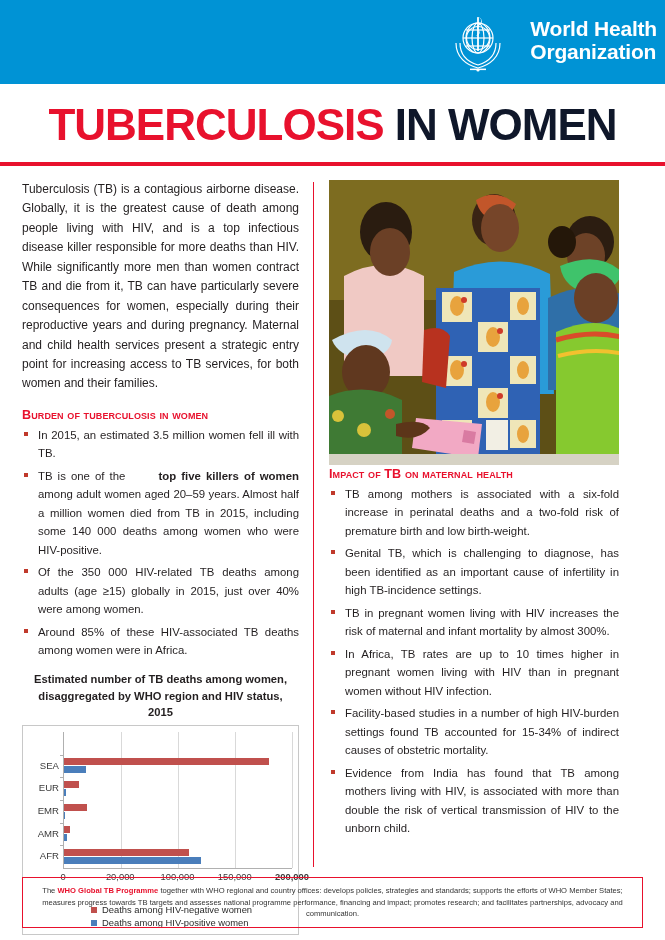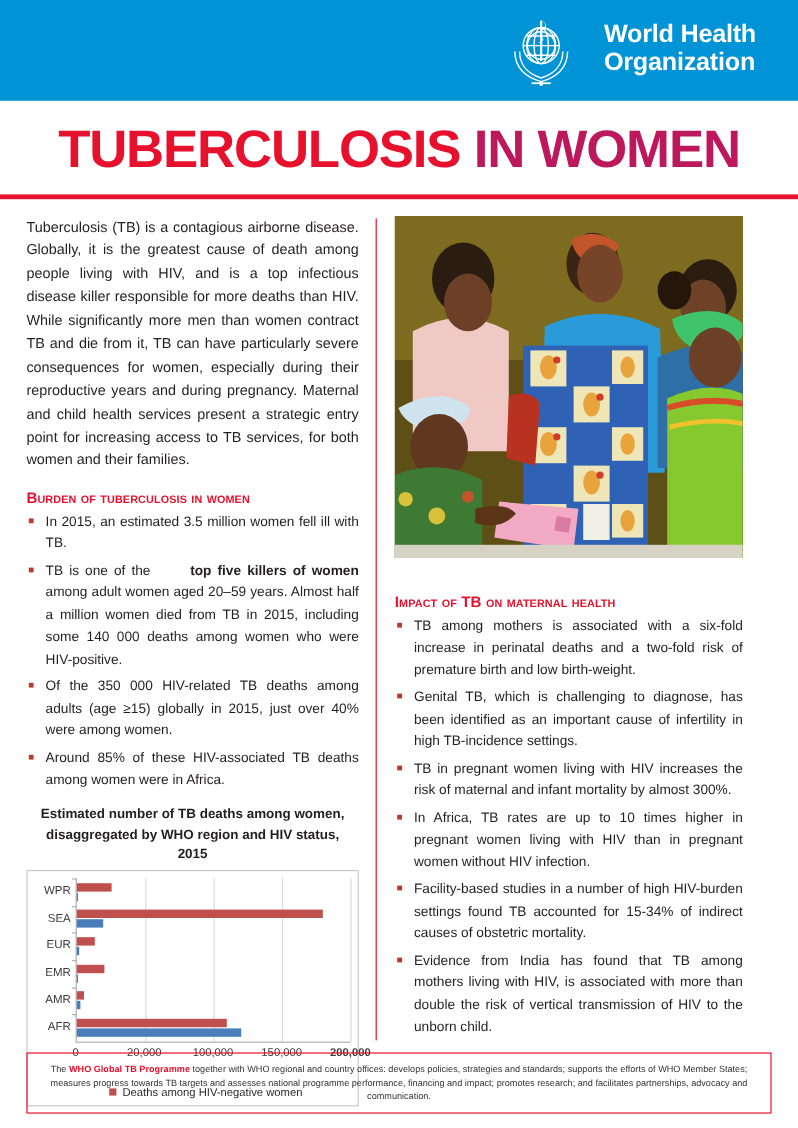--- a/index.html
+++ b/index.html
@@ -14,21 +14,21 @@
   }
 
   
   .header {
     height: 84px;
     background: #0093d5;
     position: relative;
   }
   .who-logo {
     position: absolute;
-    right: 35px; top: 9px;
+    right: 8px; top: 9px;
     display: flex; align-items: center; gap: 20px;
   }
   .who-emblem { width: 64px; height: 64px; display: block; }
   .who-wordmark {
     color: #ffffff;
     font-weight: bold;
     font-size: 21px;
     line-height: 1.08;
     letter-spacing: -0.2px;
   }
@@ -42,21 +42,21 @@
     display: flex; align-items: center; justify-content: center;
     background: #ffffff;
   }
   .title {
     font-size: 44px;
     font-weight: bold;
     letter-spacing: -1px;
     white-space: nowrap;
   }
   .title .red { color: #e8112d; }
-  .title .blk { color: #be185d; }
+  .title .blk { color: #0f172a; }
   .title-rule { height: 4px; background: #e8112d; margin: 0 0 0 0; }
 
   
   .body-wrap {
     display: flex;
     padding: 14px 22px 0 22px;
     height: 703px;
   }
   .col-left { width: 291px; padding-right: 14px; position: relative; }
   .col-divider { width: 1px; background: #e8112d; margin: 2px 0 2px 0; }
@@ -182,21 +182,21 @@
   
   .photo {
     width: 100%;
     height: 285px;
     position: relative;
     overflow: hidden;
     background: #6b5a17;
   }
   .photo svg { display: block; width: 100%; height: 100%; }
 
-  .right-head { margin-top: 30px; }
+  .right-head { margin-top: 2px; }
 
   
   .footer {
     position: absolute;
     left: 22px; right: 22px; bottom: 12px;
     border: 1px solid #e8112d;
     padding: 7px 18px;
     text-align: center;
     font-size: 7.6px;
     line-height: 1.52;
@@ -261,26 +261,20 @@
       <div class="chart-title">
         <div>Estimated number of TB deaths among women,</div>
         <div>disaggregated by WHO region and HIV status,  2015</div>
       </div>
       <div class="chart-frame">
         <div class="plot" id="plot">
             <div class="gridline" style="left: 25%;"></div>
             <div class="gridline" style="left: 50%;"></div>
             <div class="gridline" style="left: 75%;"></div>
             <div class="gridline" style="left: 100%;"></div>
-            <div class="cat-row" style="top: 0%; height: 16.6667%;">
-              <div class="cat-label">WPR</div>
-              <div class="tickmark" style="top: 0px;"></div>
-              <div class="bar neg" title="WPR — Deaths among HIV-negative women: 25000" style="width: 12.5%; background: rgb(192, 80, 77);"></div>
-              <div class="bar pos" title="WPR — Deaths among HIV-positive women: 1200" style="width: 0.6%; background: rgb(74, 126, 187);"></div>
-            </div>
             <div class="cat-row" style="top: 16.6667%; height: 16.6667%;">
               <div class="cat-label">SEA</div>
               <div class="tickmark" style="top: 0px;"></div>
               <div class="bar neg" title="SEA — Deaths among HIV-negative women: 180000" style="width: 90%; background: rgb(192, 80, 77);"></div>
               <div class="bar pos" title="SEA — Deaths among HIV-positive women: 19000" style="width: 9.5%; background: rgb(74, 126, 187);"></div>
             </div>
             <div class="cat-row" style="top: 33.3333%; height: 16.6667%;">
               <div class="cat-label">EUR</div>
               <div class="tickmark" style="top: 0px;"></div>
               <div class="bar neg" title="EUR — Deaths among HIV-negative women: 13000" style="width: 6.5%; background: rgb(192, 80, 77);"></div>
@@ -310,20 +304,24 @@
             <span style="left: 0%;">0</span>
             <span style="left: 25%;">20,000</span>
             <span style="left: 50%;">100,000</span>
             <span style="left: 75%;">150,000</span>
             <span style="left: 100%; font-weight: bold;">200,000</span>
           </div>
         <div class="legend" id="legend">
             <div class="legend-item">
               <span class="swatch" style="background: rgb(192, 80, 77);"></span>
               <span>Deaths among HIV-negative women</span>
+            </div>
+            <div class="legend-item">
+              <span class="swatch" style="background: rgb(74, 126, 187);"></span>
+              <span>Deaths among HIV-positive women</span>
             </div>
           </div>
       </div>
     </div>
   </div>
 
   <div class="col-divider"></div>
 
   <div class="col-right">
     <div class="photo">

